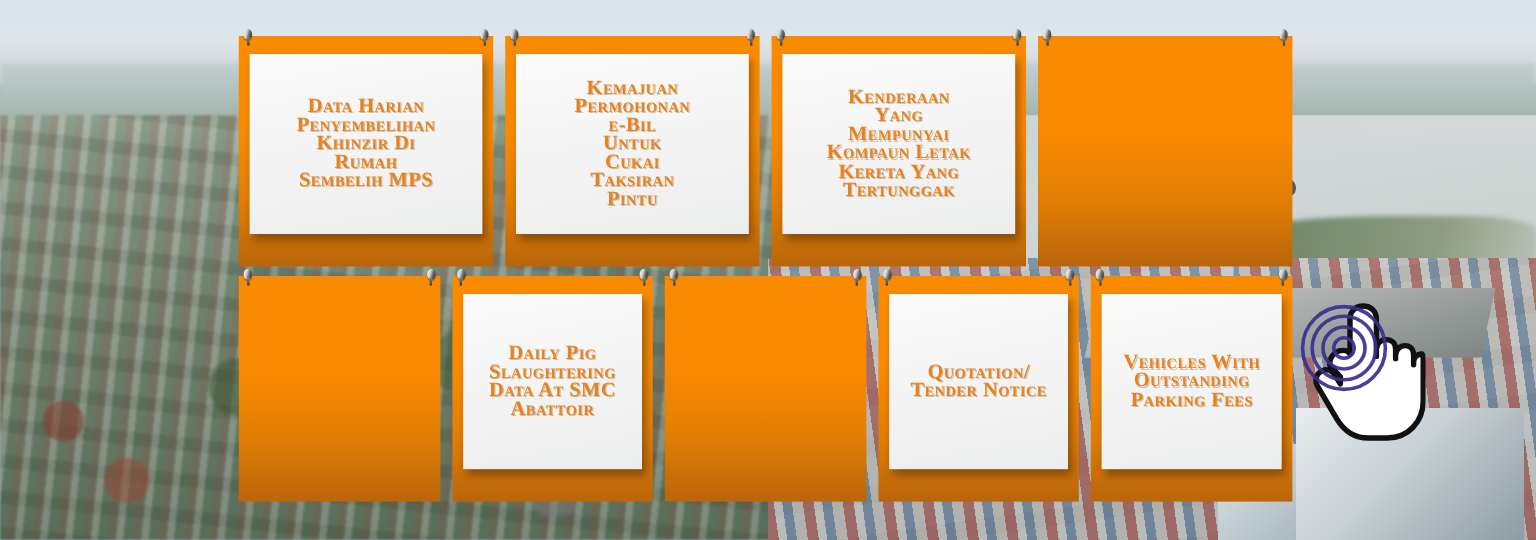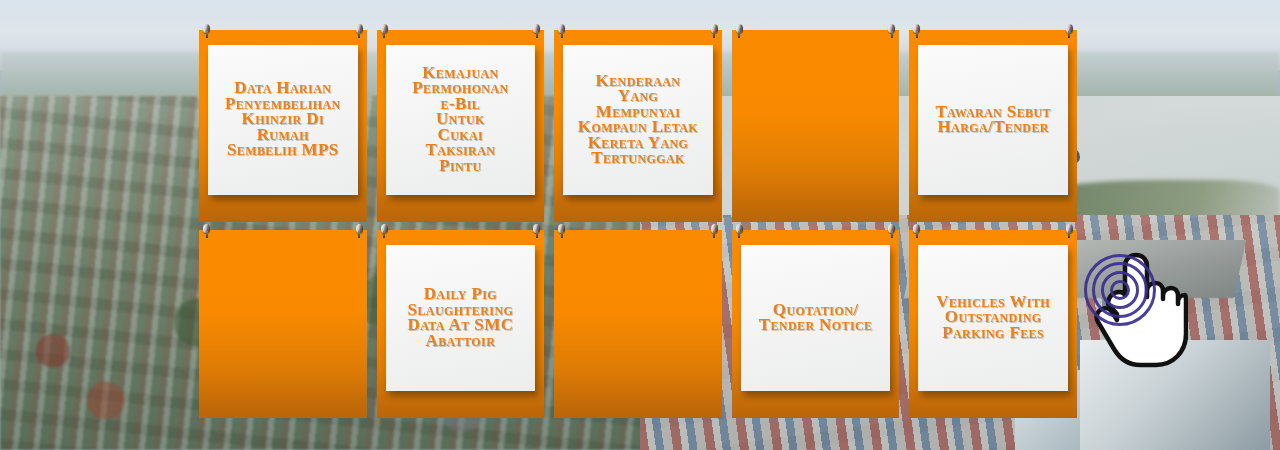--- a/index.html
+++ b/index.html
@@ -301,34 +301,20 @@
     <div class="panel">
       <span class="pin pin-l">
           <span class="head"></span>
           <span class="needle"></span>
         </span>
       <span class="pin pin-r">
           <span class="head"></span>
           <span class="needle"></span>
         </span>
     </div>
-    <div class="panel">
-      <span class="pin pin-l">
-          <span class="head"></span>
-          <span class="needle"></span>
-        </span>
-      <span class="pin pin-r">
-          <span class="head"></span>
-          <span class="needle"></span>
-        </span>
-      <div class="card">
-        <div class="card-title">Tawaran Sebut
-Harga/Tender</div>
-      </div>
-    </div>
   </div>
 
   <div class="row row-2">
     <div class="panel">
       <span class="pin pin-l">
           <span class="head"></span>
           <span class="needle"></span>
         </span>
       <span class="pin pin-r">
           <span class="head"></span>

